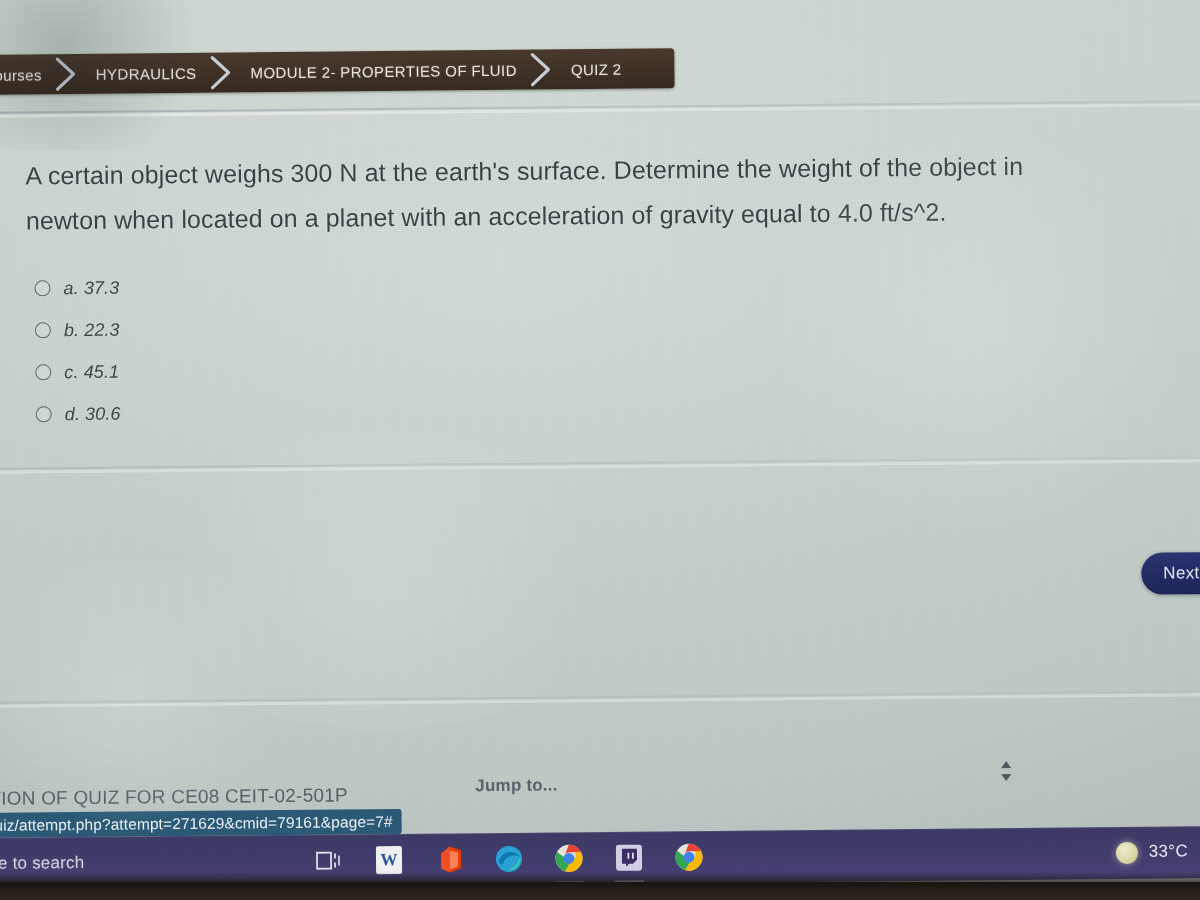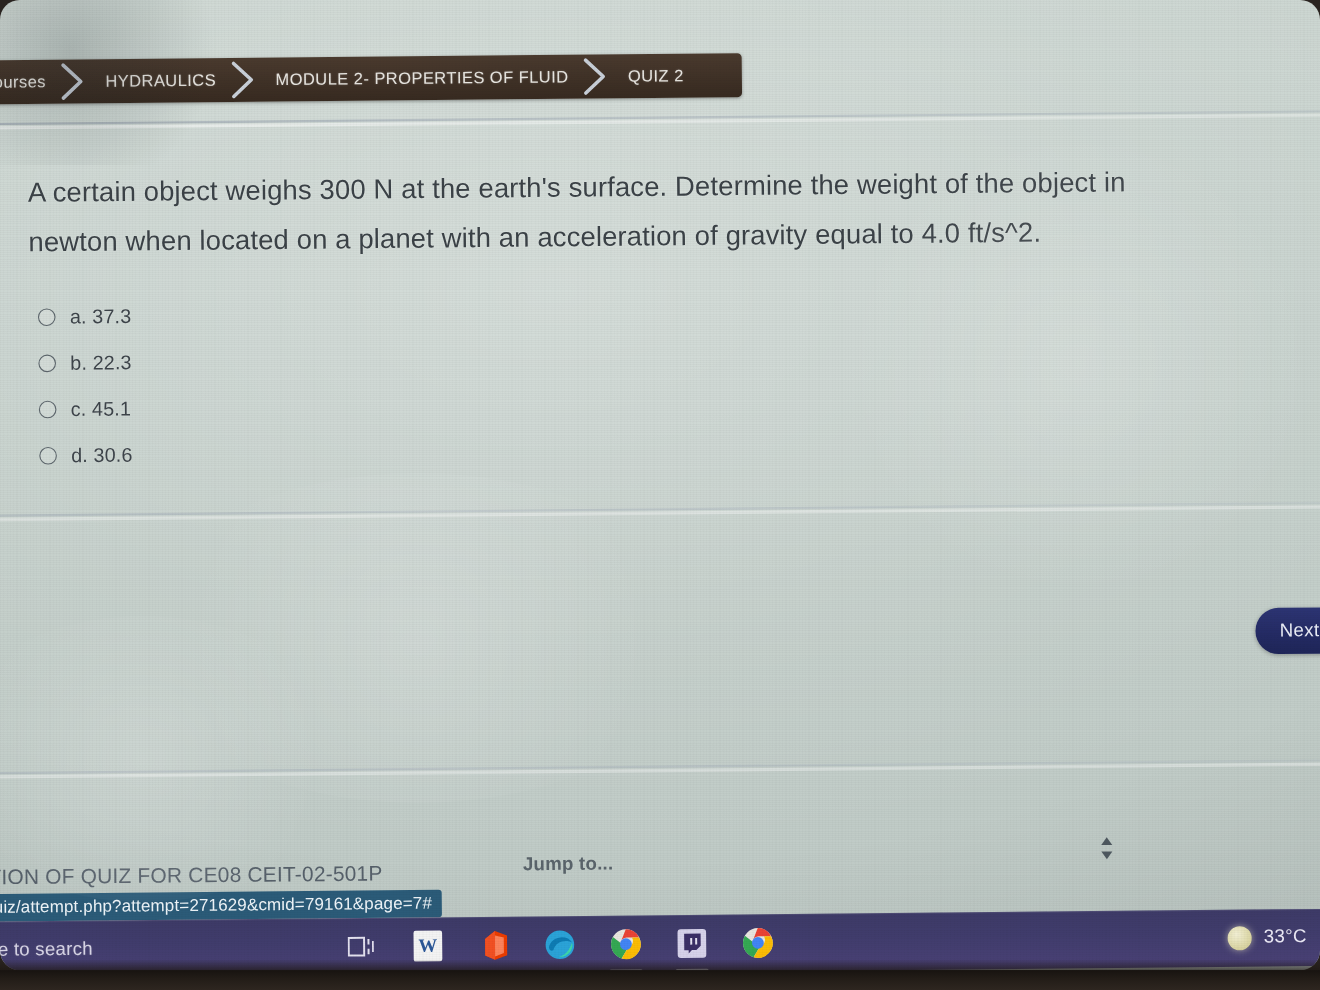--- a/index.html
+++ b/index.html
@@ -23,21 +23,20 @@
   
   #screen {
     position: absolute;
     left: 0; top: 0;
     width: 1200px;
     height: 882px;
     background:
       radial-gradient(130% 95% at 42% 30%, rgba(255,255,255,0.24) 0%, rgba(255,255,255,0.07) 38%, rgba(0,0,0,0.00) 62%, rgba(0,0,0,0.10) 100%),
       linear-gradient(178.6deg, #ccd6d1 0%, #c6d1cc 36%, #c2cdc8 62%, #bfcac6 100%);
     overflow: hidden;
-    border-radius: 18px;
   }
 
   
   #screen::after {
     content: "";
     position: absolute; inset: 0;
     background:
       repeating-linear-gradient(0deg, rgba(0,0,0,0.035) 0px, rgba(0,0,0,0.035) 1px, rgba(255,255,255,0.03) 1px, rgba(255,255,255,0.03) 2px),
       repeating-linear-gradient(90deg, rgba(0,0,0,0.025) 0px, rgba(0,0,0,0.025) 1px, rgba(255,255,255,0.02) 1px, rgba(255,255,255,0.02) 3px);
     pointer-events: none;
@@ -131,21 +130,21 @@
     font-size: 18px;
     letter-spacing: 0.1px;
   }
   .radio {
     width: 16px; height: 16px;
     border-radius: 50%;
     border: 1.6px solid #5d666c;
     background: rgba(255,255,255,0.14);
     flex: none;
   }
-  .ans-label { text-shadow: 0 0 1px rgba(255,255,255,0.4); }
+  .ans-label { text-shadow: 0 0 1px rgba(255,255,255,0.4); font-style: italic; }
 
   
   .body-rule {
     position: absolute;
     left: -30px;
     width: 1280px; height: 2px;
     background: linear-gradient(90deg, rgba(150,160,175,0.38), rgba(160,170,185,0.30) 60%, rgba(170,180,192,0.20));
   }
   .body-rule.r1 { top: 466px; }
   .body-rule.r2 { top: 700px; }

